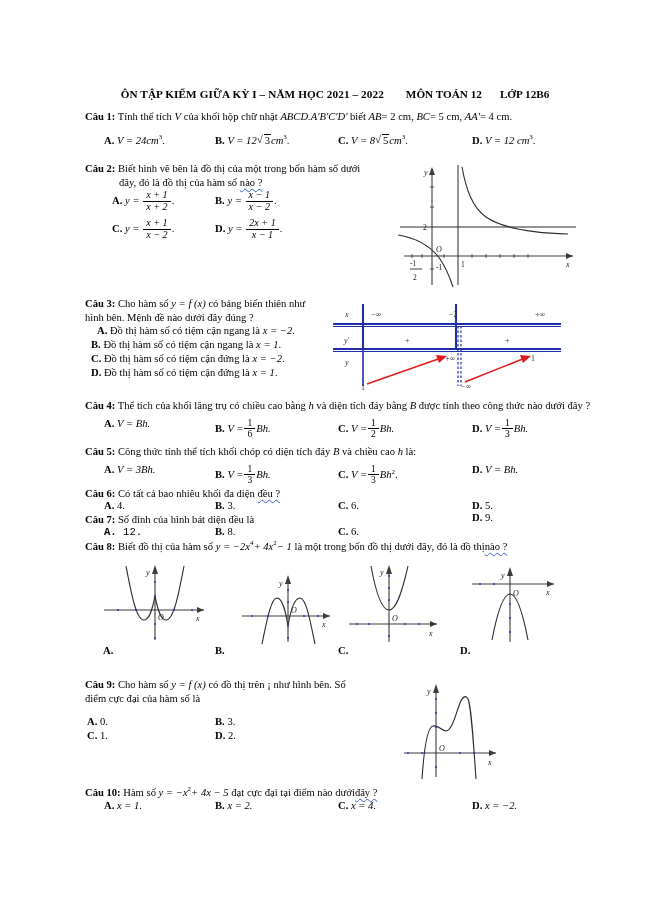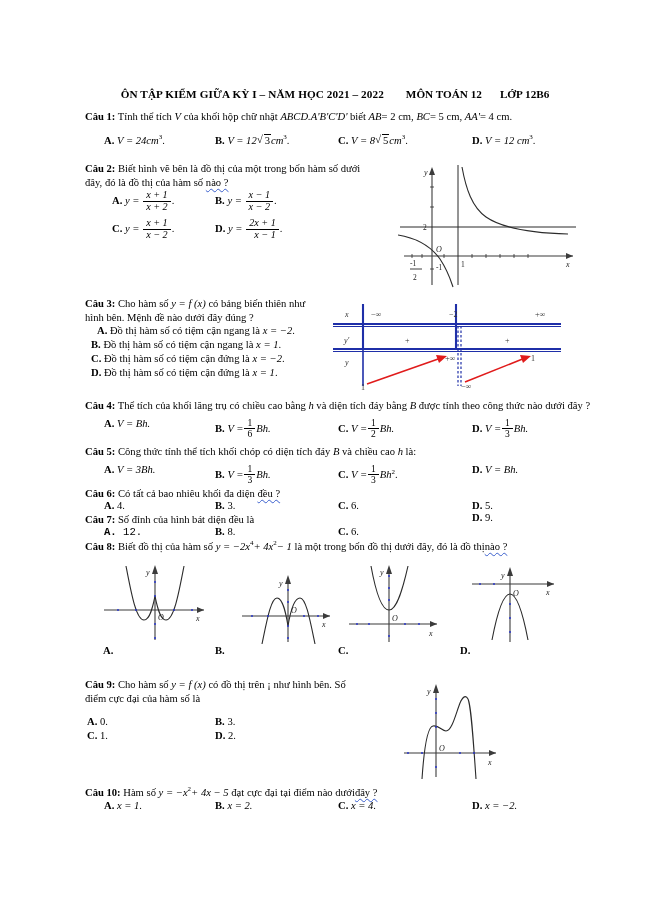--- a/index.html
+++ b/index.html
@@ -18,21 +18,21 @@
   .header .sub2{font-weight:bold;font-size:11.2px;margin-left:18px;}
 
   
   .q{position:absolute;font-size:10.6px;line-height:1.32;}
   .qlabel{font-weight:bold;}
   .opts{position:absolute;font-size:10.6px;}
   .opt{position:absolute;white-space:nowrap;}
   .ol{font-weight:bold;}
 
   
-  .frac{display:inline-block;vertical-align:-0.52em;text-align:right;font-size:.96em;line-height:1.05;margin:0 1px;}
+  .frac{display:inline-block;vertical-align:-0.52em;text-align:center;font-size:.96em;line-height:1.05;margin:0 1px;}
   .frac .num{display:block;padding:0 3px;border-bottom:1px solid #000;}
   .frac .den{display:block;padding:0 3px;}
   .frac.sm{vertical-align:-0.48em;font-size:.9em;}
 
   
   .sqrt{display:inline-block;position:relative;padding-left:7px;}
   .sqrt:before{content:"\221A";position:absolute;left:0;top:-0.08em;font-size:1.05em;}
   .sqrt .rad{border-top:1px solid #000;padding:0 1px 0 1px;display:inline-block;}
 
   sup.ex{font-size:.66em;vertical-align:super;}
@@ -91,21 +91,21 @@
     </div>
     <div class="opt" style="left:472px;top:133px;">
       <span class="ol">D.</span>
       <span class="it">V = 12 cm</span><sup class="ex">3</sup><span>.</span>
     </div>
   </div>
 
   <div class="q" style="left:85px;top:162px;width:300px;">
     <span class="qlabel">Câu 2:</span>
     <span>Biết hình vẽ bên là đồ thị của một trong bốn hàm số dưới</span>
-    <div style="margin-top:0px;">
+    <div style="margin-top:0px;margin-left:34px;">
       <span>đây, đó là đồ thị của hàm số</span>
       <span class="wavy">nào ?</span>
     </div>
   </div>
 
   <div class="opts">
     <div class="opt" style="left:112px;top:190px;">
       <span class="ol">A.</span>
       <span class="it">y =</span>
       <span class="frac"><span class="num it">x + 1</span><span class="den it">x + 2</span></span><span>.</span>

